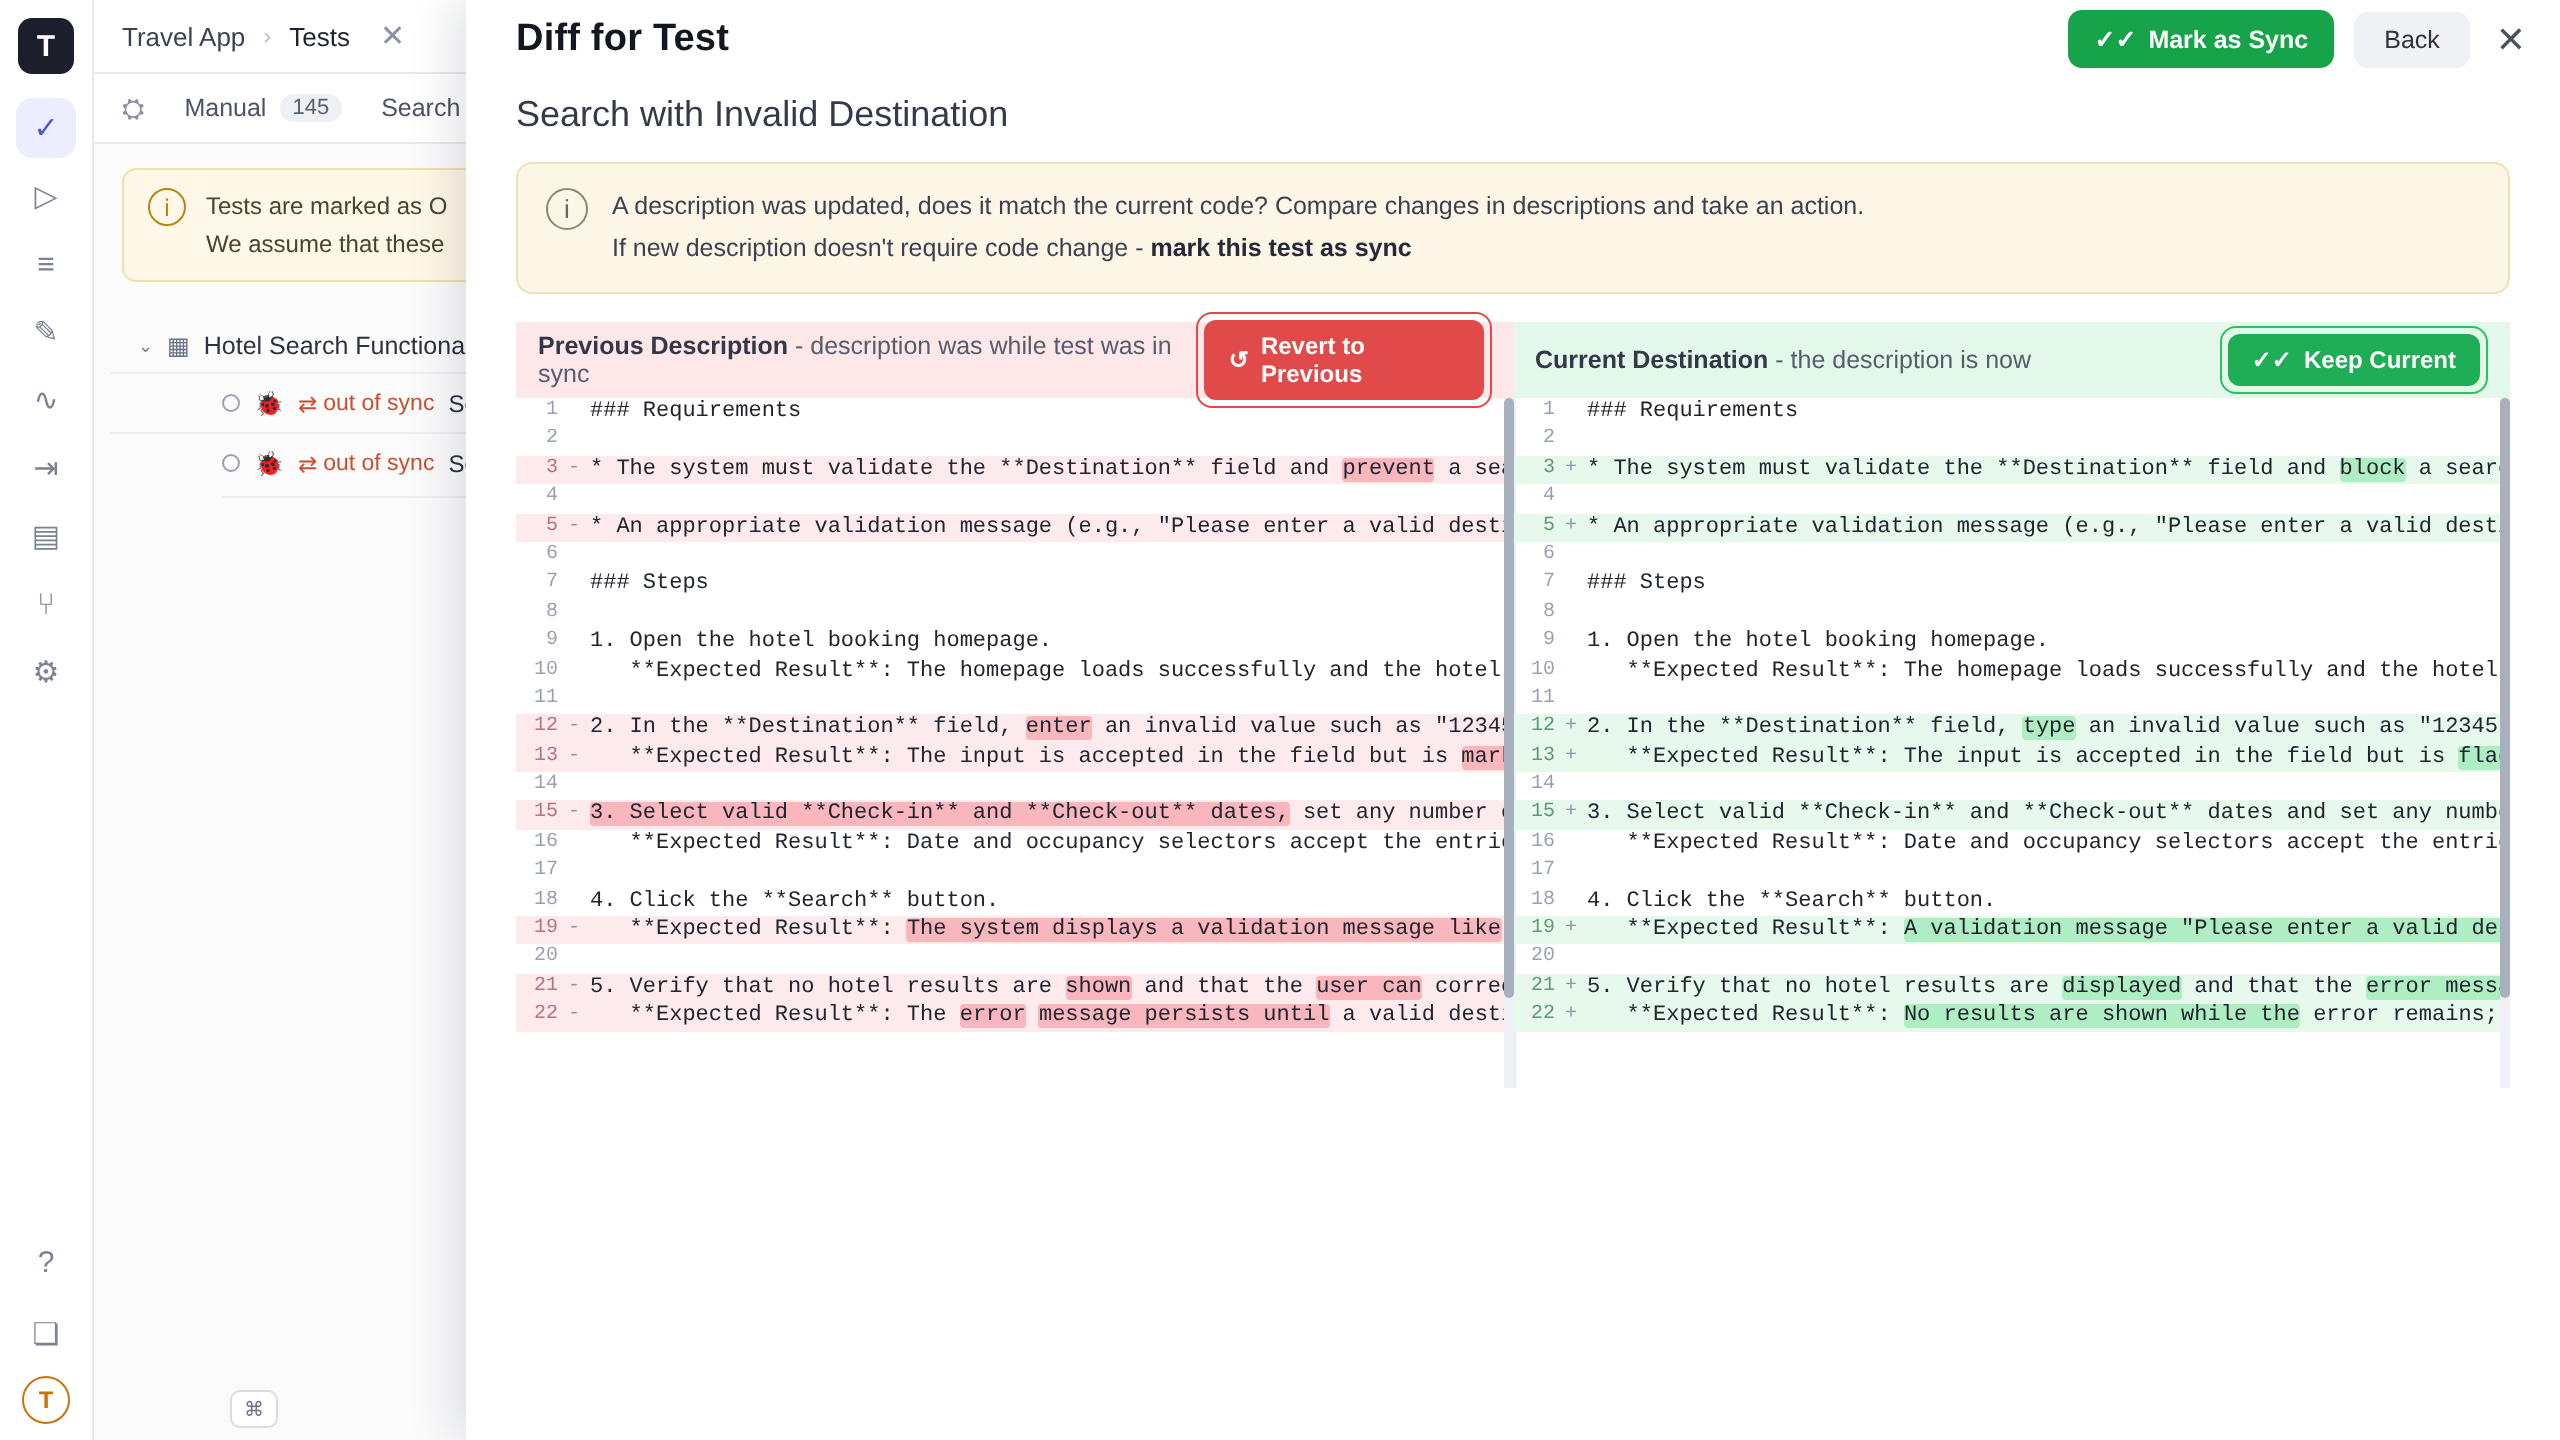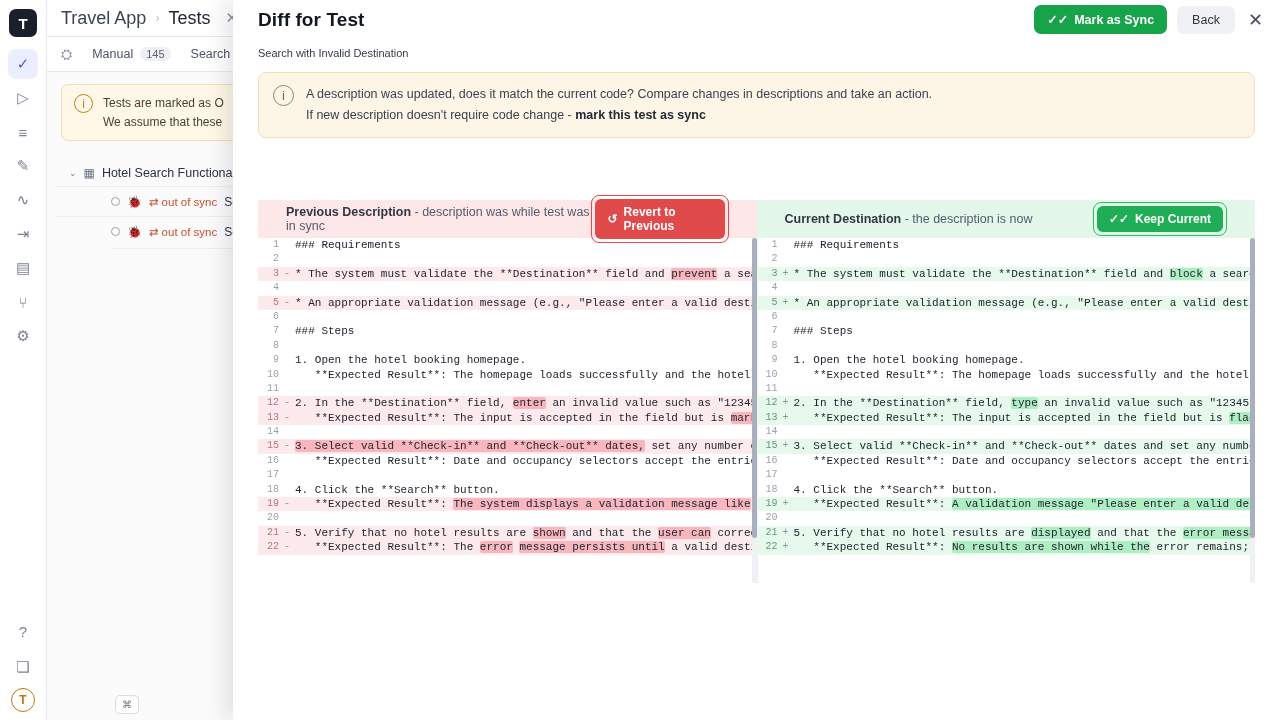--- a/index.html
+++ b/index.html
@@ -37,21 +37,21 @@
     display: flex; align-items: center; justify-content: center;
     font-size: 12px; font-weight: bold;
   }
 
   
   .page { position: absolute; left: 47px; top: 0; width: 1233px; height: 720px; background: #fbfbfc; }
   .page-head {
     height: 37px; display: flex; align-items: center; gap: 9px;
     padding: 0 14px; background: #fff; border-bottom: 1px solid #e7e9ee;
   }
-  .crumb { font-size: 18px; color: #3b4252; }
+  .crumb { font-size: 13px; color: #3b4252; }
   .crumb.sep { color: #b7bdc9; font-size: 12px; }
   .crumb.cur { color: #1d2330; font-weight: 500; }
   .crumb-x { margin-left: 6px; color: #8a91a0; font-size: 15px; }
 
   .tabbar {
     height: 35px; display: flex; align-items: center; gap: 20px;
     padding: 0 14px; background: #fff; border-bottom: 1px solid #e7e9ee;
   }
   .tabbar .ticon { color: #8a91a0; font-size: 14px; }
   .tab { font-size: 12.5px; color: #4b5364; display: flex; align-items: center; gap: 7px; }
@@ -103,38 +103,38 @@
   .btn-sync {
     background: #16a34a; color: #fff; border-radius: 7px; font-size: 12.5px; font-weight: bold;
     padding: 7px 13px; display: flex; align-items: center; gap: 6px;
   }
   .btn-back {
     background: #f0f1f4; color: #2d3340; border-radius: 7px; font-size: 12.5px;
     padding: 7px 15px;
   }
   .ov-close { color: #4a5161; font-size: 18px; padding: 0 3px; }
 
-  .ov-sub { padding: 8px 25px 0; font-size: 11px; color: #333a49; }
+  .ov-sub { padding: 8px 25px 0; font-size: 18px; color: #333a49; }
 
   .info {
     margin: 13px 25px 0; background: #fdf6e7; border: 1px solid #f0e0b5;
     border-radius: 8px; padding: 11px 14px; display: flex; gap: 12px; align-items: flex-start;
   }
   .info .ii {
     width: 21px; height: 21px; border-radius: 50%; border: 1.6px solid #8f8670;
     color: #6e6754; font-size: 13px; display: flex; align-items: center; justify-content: center; flex: 0 0 auto;
     margin-top: 1px;
   }
   .info-lines { font-size: 12.5px; color: #3c4150; line-height: 1.68; }
   .info-lines b { font-weight: bold; color: #252a36; }
 
   .diff-head { margin: 14px 25px 0; display: flex; gap: 0; }
   .dh {
-    flex: 1 1 50%; height: 38px; display: flex; align-items: center; padding: 0 28px;
-    font-size: 12.5px; color: #323846; margin-top: 48px;
+    flex: 1 1 50%; height: 38px; display: flex; align-items: center; padding: 0 11px;
+    font-size: 12.5px; color: #323846;
   }
   .dh.prev { background: #fde7e9; }
   .dh.cur { background: #e3f7ea; }
   .dh b { font-weight: bold; }
   .dh .muted { color: #555c6c; }
   .act-wrap { margin-left: auto; padding: 3px; border-radius: 8px; border: 1.6px solid #ef4444; }
   .act-wrap.green { border-color: #22c55e; }
   .btn-revert {
     background: #e14a4a; color: #fff; font-size: 12px; font-weight: bold;
     border-radius: 6px; padding: 6px 12px; display: flex; align-items: center; gap: 6px;

